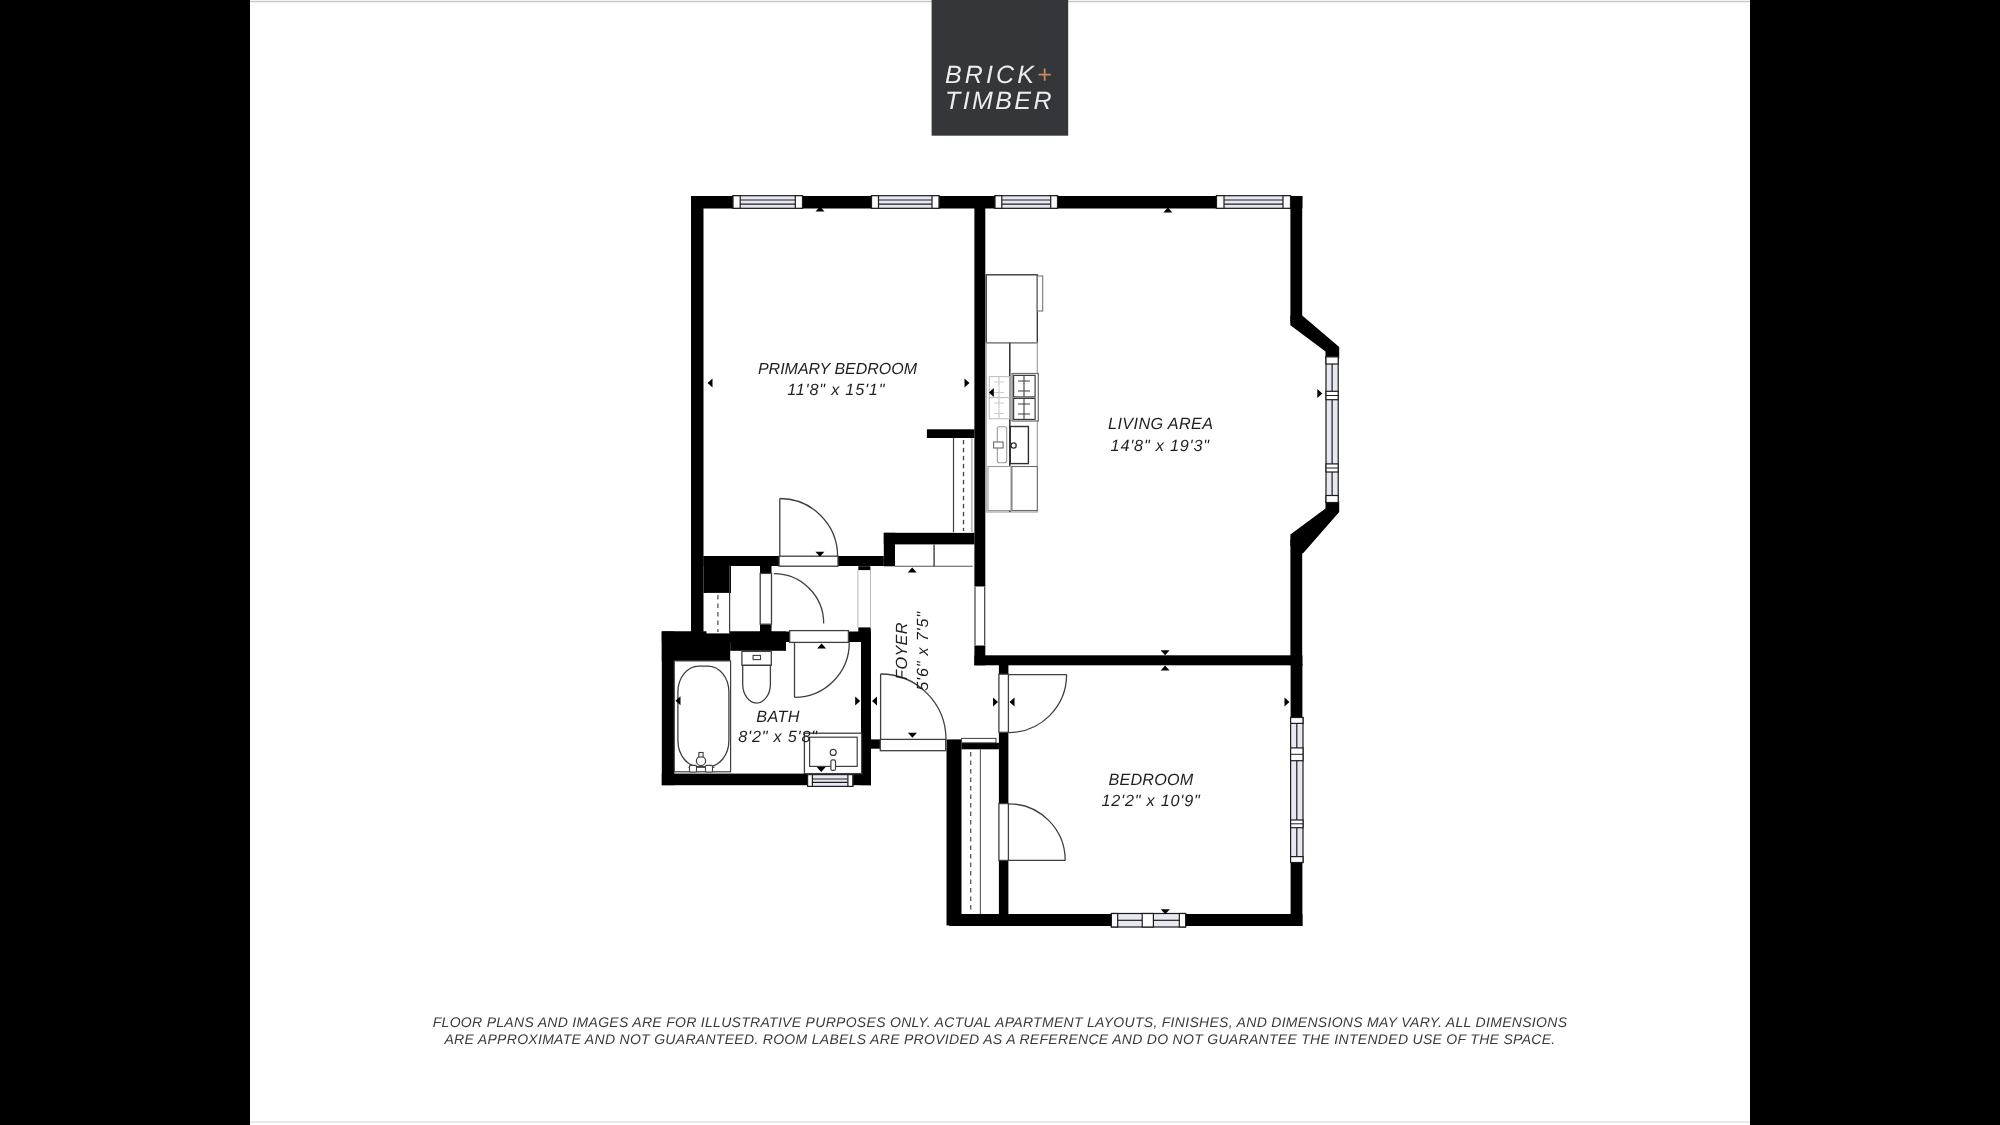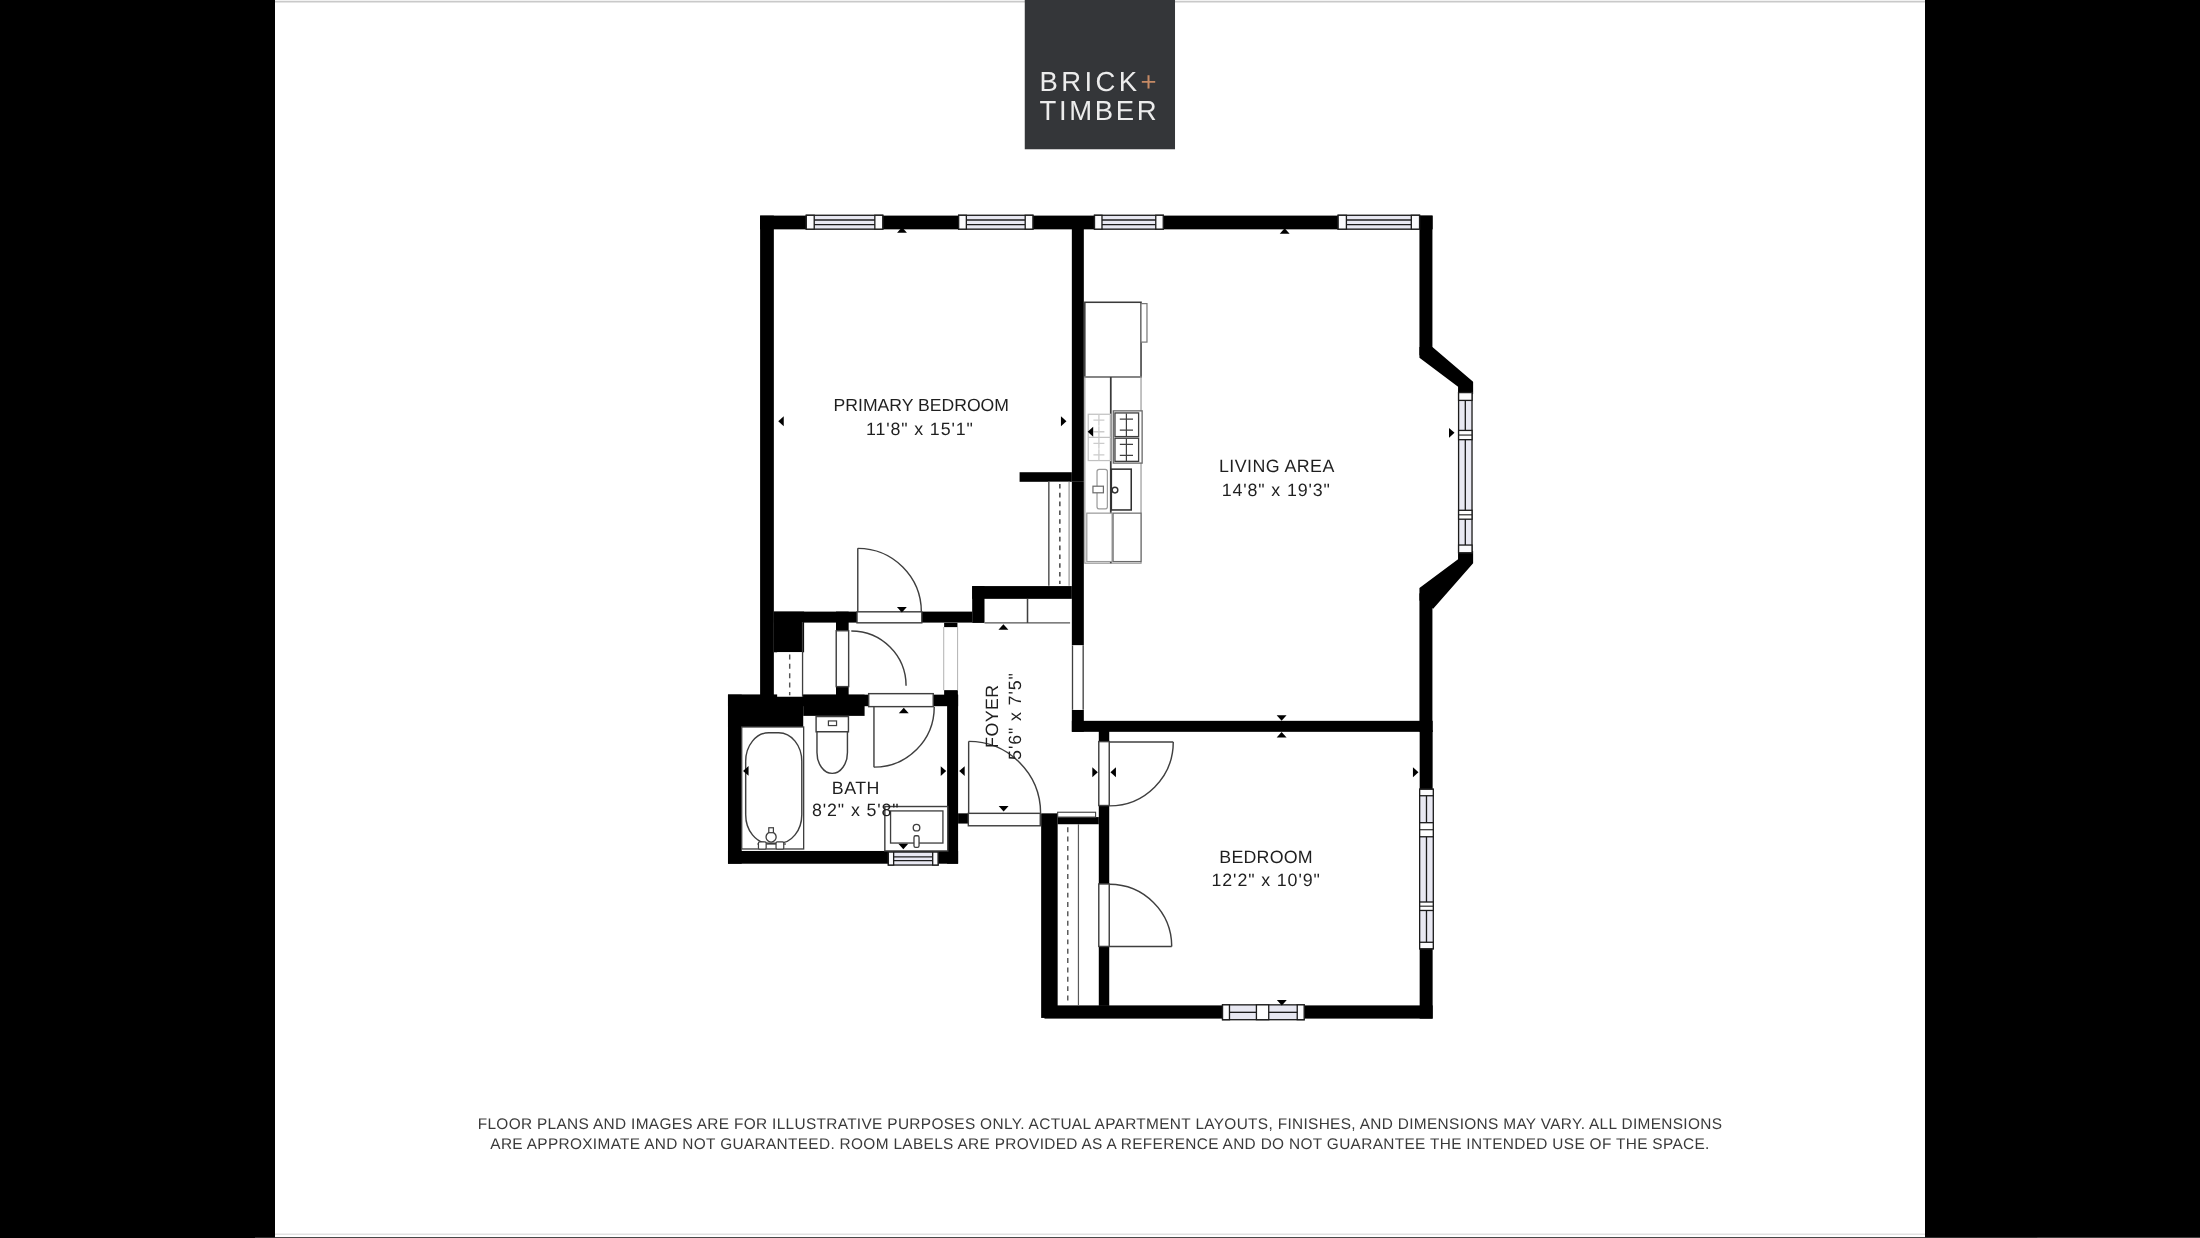--- a/index.html
+++ b/index.html
@@ -1,16 +1,16 @@
 <!DOCTYPE html>
 <html><head>
 <meta charset="utf-8">
 <style>
   html,body{margin:0;padding:0;background:#000;}
-  .page{position:relative;width:1852px;height:1125px;background:#000;overflow:hidden;}
+  .page{position:relative;width:1852px;height:1125px;background:#000;overflow:hidden;font-style:italic;}
   .white{position:absolute;left:250px;top:0;width:1500px;height:1125px;background:#fff;}
   svg{position:absolute;left:0;top:0;}
   text{font-family:"Liberation Sans", sans-serif;}
 </style>
 </head>
 <body>
 <div class="page">
 
 <div class="white"></div>
 <svg width="2000" height="1125" viewBox="0 0 2000 1125" text-rendering="geometricPrecision">

